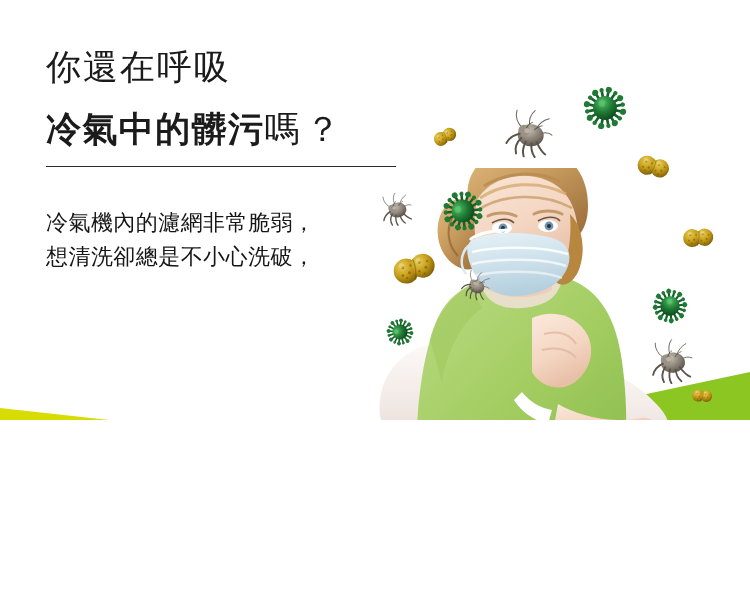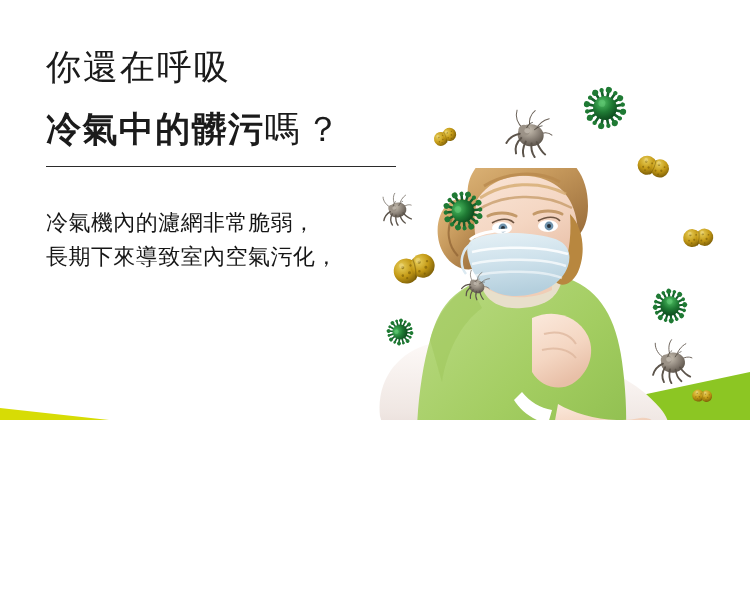--- a/index.html
+++ b/index.html
@@ -326,17 +326,17 @@
     <div class="headline headline-1">你還在呼吸</div>
 
     <div class="headline headline-2">
       <span class="hl-strong">冷氣中的髒污</span><span class="hl-light">嗎</span><span class="hl-qmark">？</span>
     </div>
 
     <div id="divider"></div>
 
     <div id="body-copy">
       <span class="copy-line">冷氣機內的濾網非常脆弱，</span>
-      <span class="copy-line">長期下來導致室內空氣污化，</span>
+      <span class="copy-line">想清洗卻總是不小心洗破，</span>
     </div>
   </div>
 
 </div>
 
 </body></html>

